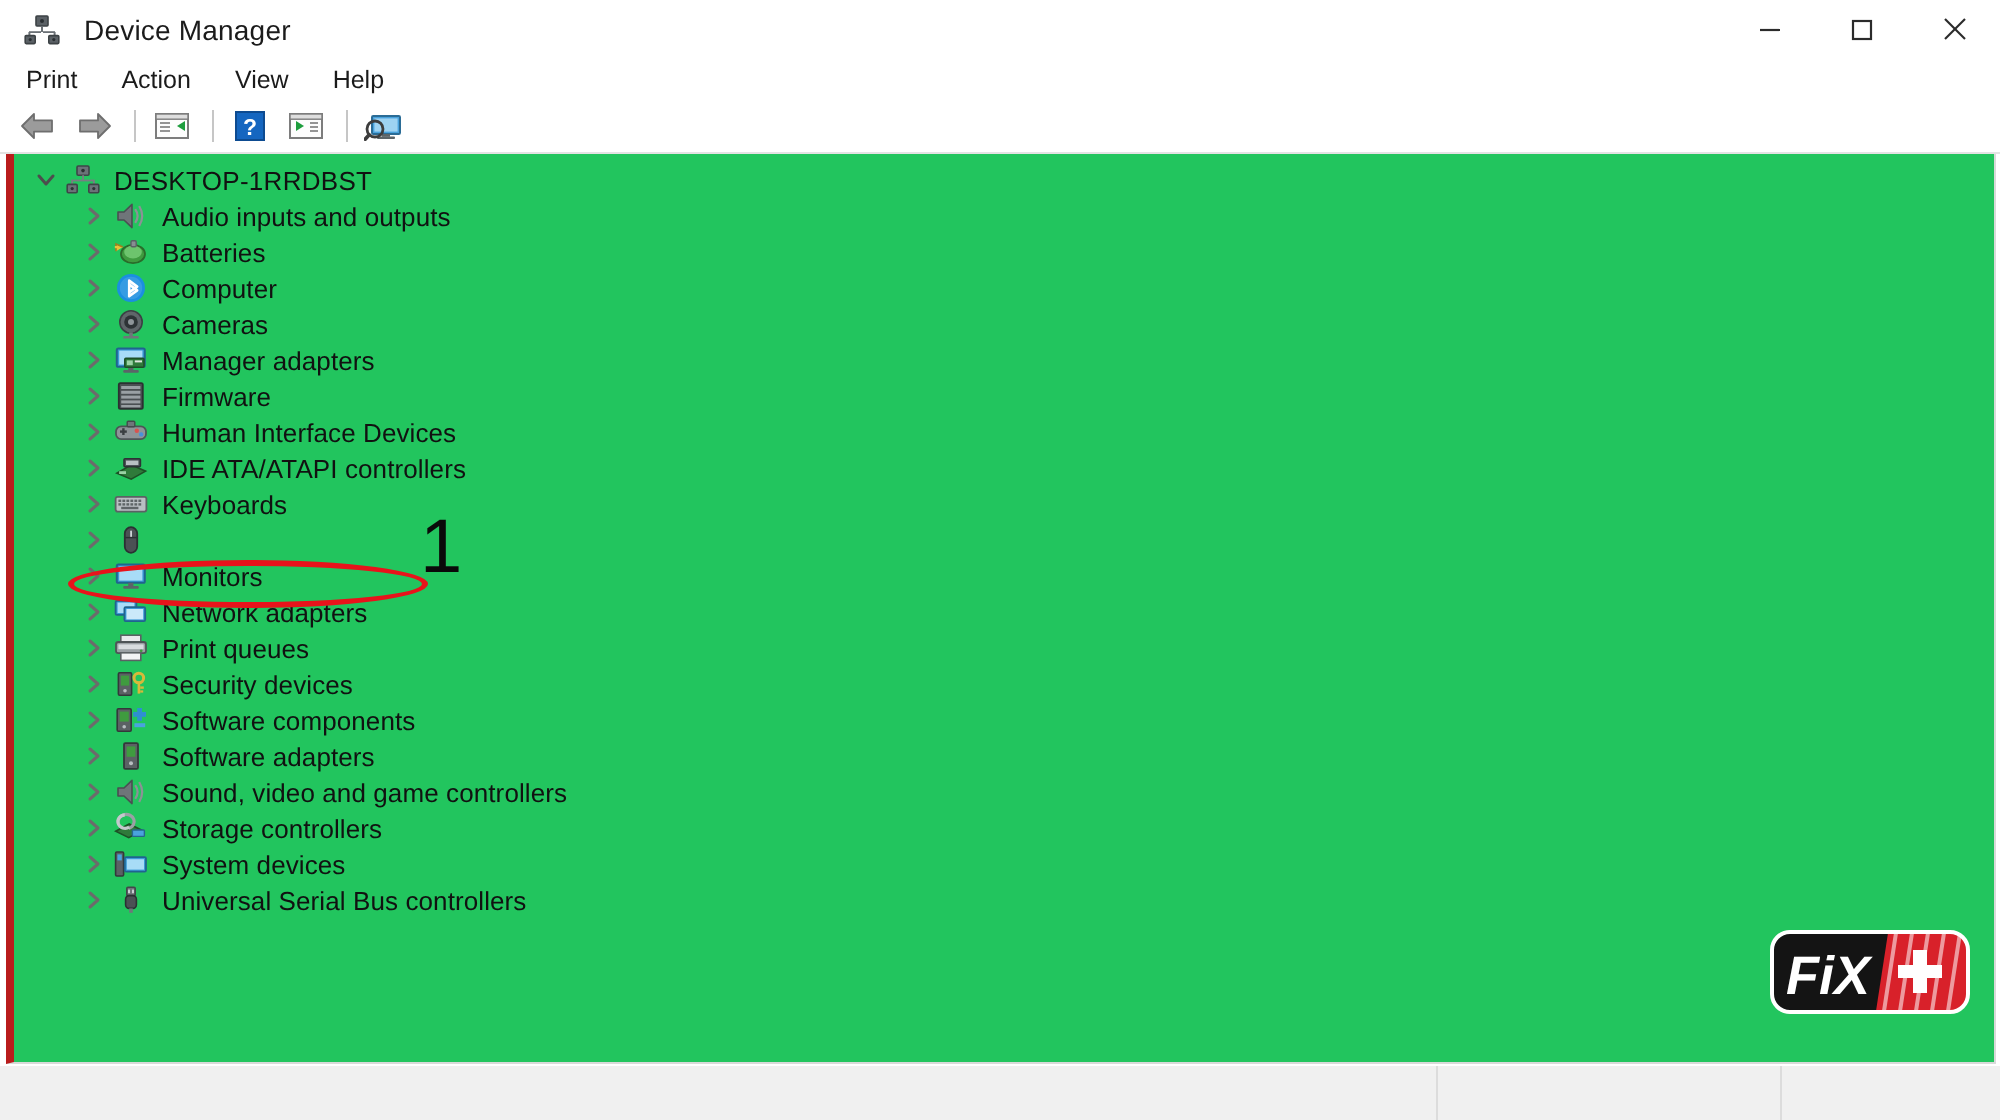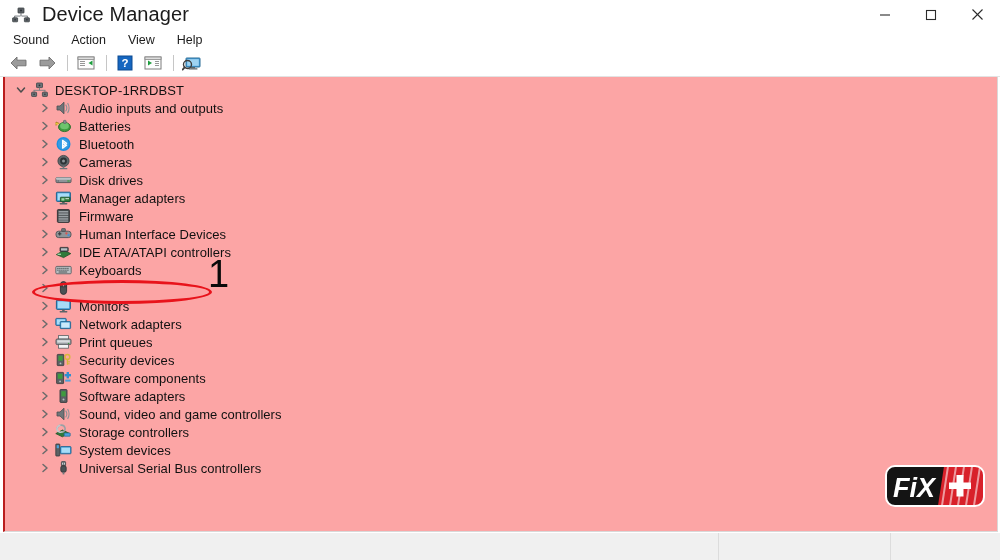--- a/index.html
+++ b/index.html
@@ -36,21 +36,21 @@
     position: relative;
   }
   #titlebar-icon {
     width: 18px; height: 18px;
     margin-left: 12px;
     position: relative;
     flex: 0 0 auto;
   }
   #titlebar-title {
     margin-left: 12px;
-    font-size: 20px;
+    font-size: 14px;
     color: #1b1b1b;
     letter-spacing: 0.1px;
     white-space: nowrap;
   }
   #window-controls {
     position: absolute;
     right: 0; top: 0;
     height: 29px;
     display: flex;
     align-items: center;
@@ -102,23 +102,23 @@
     width: 1px;
     height: 16px;
     background: #c6c6c6;
     margin: 0 5px;
   }
 
   
   #content {
     flex: 1 1 auto;
     position: relative;
-    background: #fca5a5;
+    background: #22c55e;
     margin: 0 2px 0 3px;
-    border-left: 2px solid #b91c1c;
+    border-left: 4px solid #b91c1c;
     border-right: 1px solid #d9d9d9;
     border-bottom: 1px solid #d9d9d9;
     overflow: hidden;
   }
   #tree {
     position: absolute;
     left: 0; top: 4px;
     right: 0;
   }
   .tree-row {
@@ -252,21 +252,21 @@
       <div class="winbtn">
         <svg width="13" height="13" viewBox="0 0 13 13">
           <line x1="1.5" y1="1.5" x2="11.5" y2="11.5" stroke="#2b2b2b" stroke-width="1.1"></line>
           <line x1="11.5" y1="1.5" x2="1.5" y2="11.5" stroke="#2b2b2b" stroke-width="1.1"></line>
         </svg>
       </div>
     </div>
   </div>
 
   <div id="menubar">
-    <div class="menu-item">Sound</div>
+    <div class="menu-item">Print</div>
     <div class="menu-item">Action</div>
     <div class="menu-item">View</div>
     <div class="menu-item">Help</div>
   </div>
 
   <div id="toolbar">
 
     <div class="tb-btn">
       <svg width="20" height="16" viewBox="0 0 20 16">
         <path d="M8 2 L2 8 L8 14 L8 10.8 L17 10.8 L17 5.2 L8 5.2 Z" fill="#9b9b9b" stroke="#6e6e6e" stroke-width="0.9" stroke-linejoin="round"></path>
@@ -388,54 +388,38 @@
     <path d="M3 1.5 L7 5 L3 8.5" fill="none" stroke="#6b6b6b" stroke-width="1.5" stroke-linecap="round" stroke-linejoin="round"></path>
             </svg>
           </span>
           <span class="node-icon">
             <svg width="17" height="16" viewBox="0 0 17 16">
         <circle cx="8.5" cy="8" r="7" fill="#1b8fe0"></circle>
         <circle cx="8.5" cy="8" r="5.6" fill="#ffffff" opacity="0.12"></circle>
         <path d="M7 4.4 L11 7.2 L7 10 L7 2.6 L11 5.4 L7 8.2" fill="none" stroke="#ffffff" stroke-width="1.3" stroke-linejoin="round" transform="translate(0.6,1.6) scale(1,1.05)"></path>
             </svg>
           </span>
-          <span class="node-label">Bluetooth</span>
+          <span class="node-label">Computer</span>
         </div>
         <div class="tree-row row-child">
           <span class="chevron">
             <svg width="10" height="10" viewBox="0 0 10 10">
     <path d="M3 1.5 L7 5 L3 8.5" fill="none" stroke="#6b6b6b" stroke-width="1.5" stroke-linecap="round" stroke-linejoin="round"></path>
             </svg>
           </span>
           <span class="node-icon">
             <svg width="17" height="16" viewBox="0 0 17 16">
         <circle cx="8.5" cy="7" r="5.6" fill="#5f666a" stroke="#3b4144" stroke-width="0.8"></circle>
         <circle cx="8.5" cy="7" r="3.4" fill="#2d3336"></circle>
         <circle cx="8.5" cy="7" r="1.5" fill="#8e9599"></circle>
         <rect x="7.6" y="12.2" width="1.8" height="2" fill="#6f767a"></rect>
         <rect x="4.6" y="14" width="7.8" height="1.3" rx="0.6" fill="#6f767a"></rect>
             </svg>
           </span>
           <span class="node-label">Cameras</span>
-        </div>
-        <div class="tree-row row-child">
-          <span class="chevron">
-            <svg width="10" height="10" viewBox="0 0 10 10">
-    <path d="M3 1.5 L7 5 L3 8.5" fill="none" stroke="#6b6b6b" stroke-width="1.5" stroke-linecap="round" stroke-linejoin="round"></path>
-            </svg>
-          </span>
-          <span class="node-icon">
-            <svg width="17" height="16" viewBox="0 0 17 16">
-        <rect x="1" y="5.6" width="15" height="5" rx="1" fill="#8e9498" stroke="#4e5457" stroke-width="0.9"></rect>
-        <rect x="1" y="5.6" width="15" height="2.1" rx="1" fill="#bcc2c6"></rect>
-        <rect x="12.3" y="8.4" width="2.4" height="1.2" fill="#3f9b3f"></rect>
-        <circle cx="3.2" cy="9" r="0.7" fill="#5b6164"></circle>
-            </svg>
-          </span>
-          <span class="node-label">Disk drives</span>
         </div>
         <div class="tree-row row-child">
           <span class="chevron">
             <svg width="10" height="10" viewBox="0 0 10 10">
     <path d="M3 1.5 L7 5 L3 8.5" fill="none" stroke="#6b6b6b" stroke-width="1.5" stroke-linecap="round" stroke-linejoin="round"></path>
             </svg>
           </span>
           <span class="node-icon">
             <svg width="17" height="16" viewBox="0 0 17 16">
         <rect x="1.4" y="2.2" width="14" height="9.2" rx="0.8" fill="#3c9ad6" stroke="#20648f" stroke-width="1"></rect>

